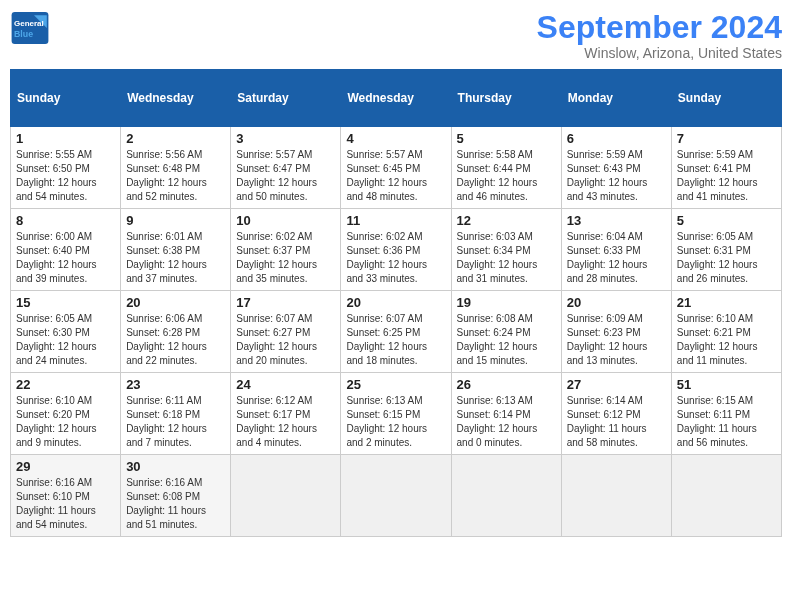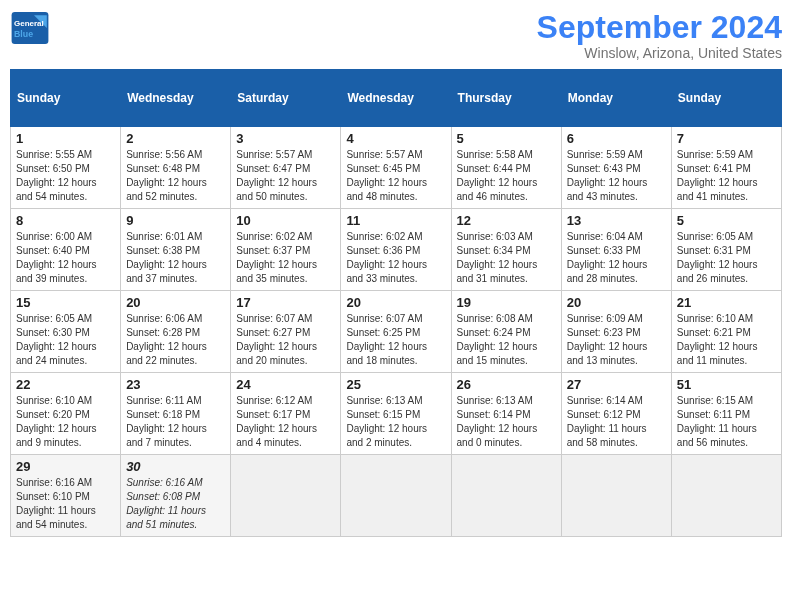--- a/index.html
+++ b/index.html
@@ -348,21 +348,21 @@
       </tr>
       <tr>
         <td style="background: rgb(245, 245, 245); margin-left: 13px;">
         <div class="day-number">29</div>
         <div class="day-detail">
           Sunrise: 6:16 AM<br>
           Sunset: 6:10 PM<br>
           Daylight: 11 hours and 54 minutes.
         </div>
       </td>
-        <td style="background: rgb(245, 245, 245); font-style: italic;">
+        <td style="background: rgb(245, 245, 245);">
         <div class="day-number">30</div>
         <div class="day-detail">
           Sunrise: 6:16 AM<br>
           Sunset: 6:08 PM<br>
           Daylight: 11 hours and 51 minutes.
         </div>
       </td>
         <td class="empty-cell"></td>
         <td class="empty-cell"></td>
         <td class="empty-cell"></td>

